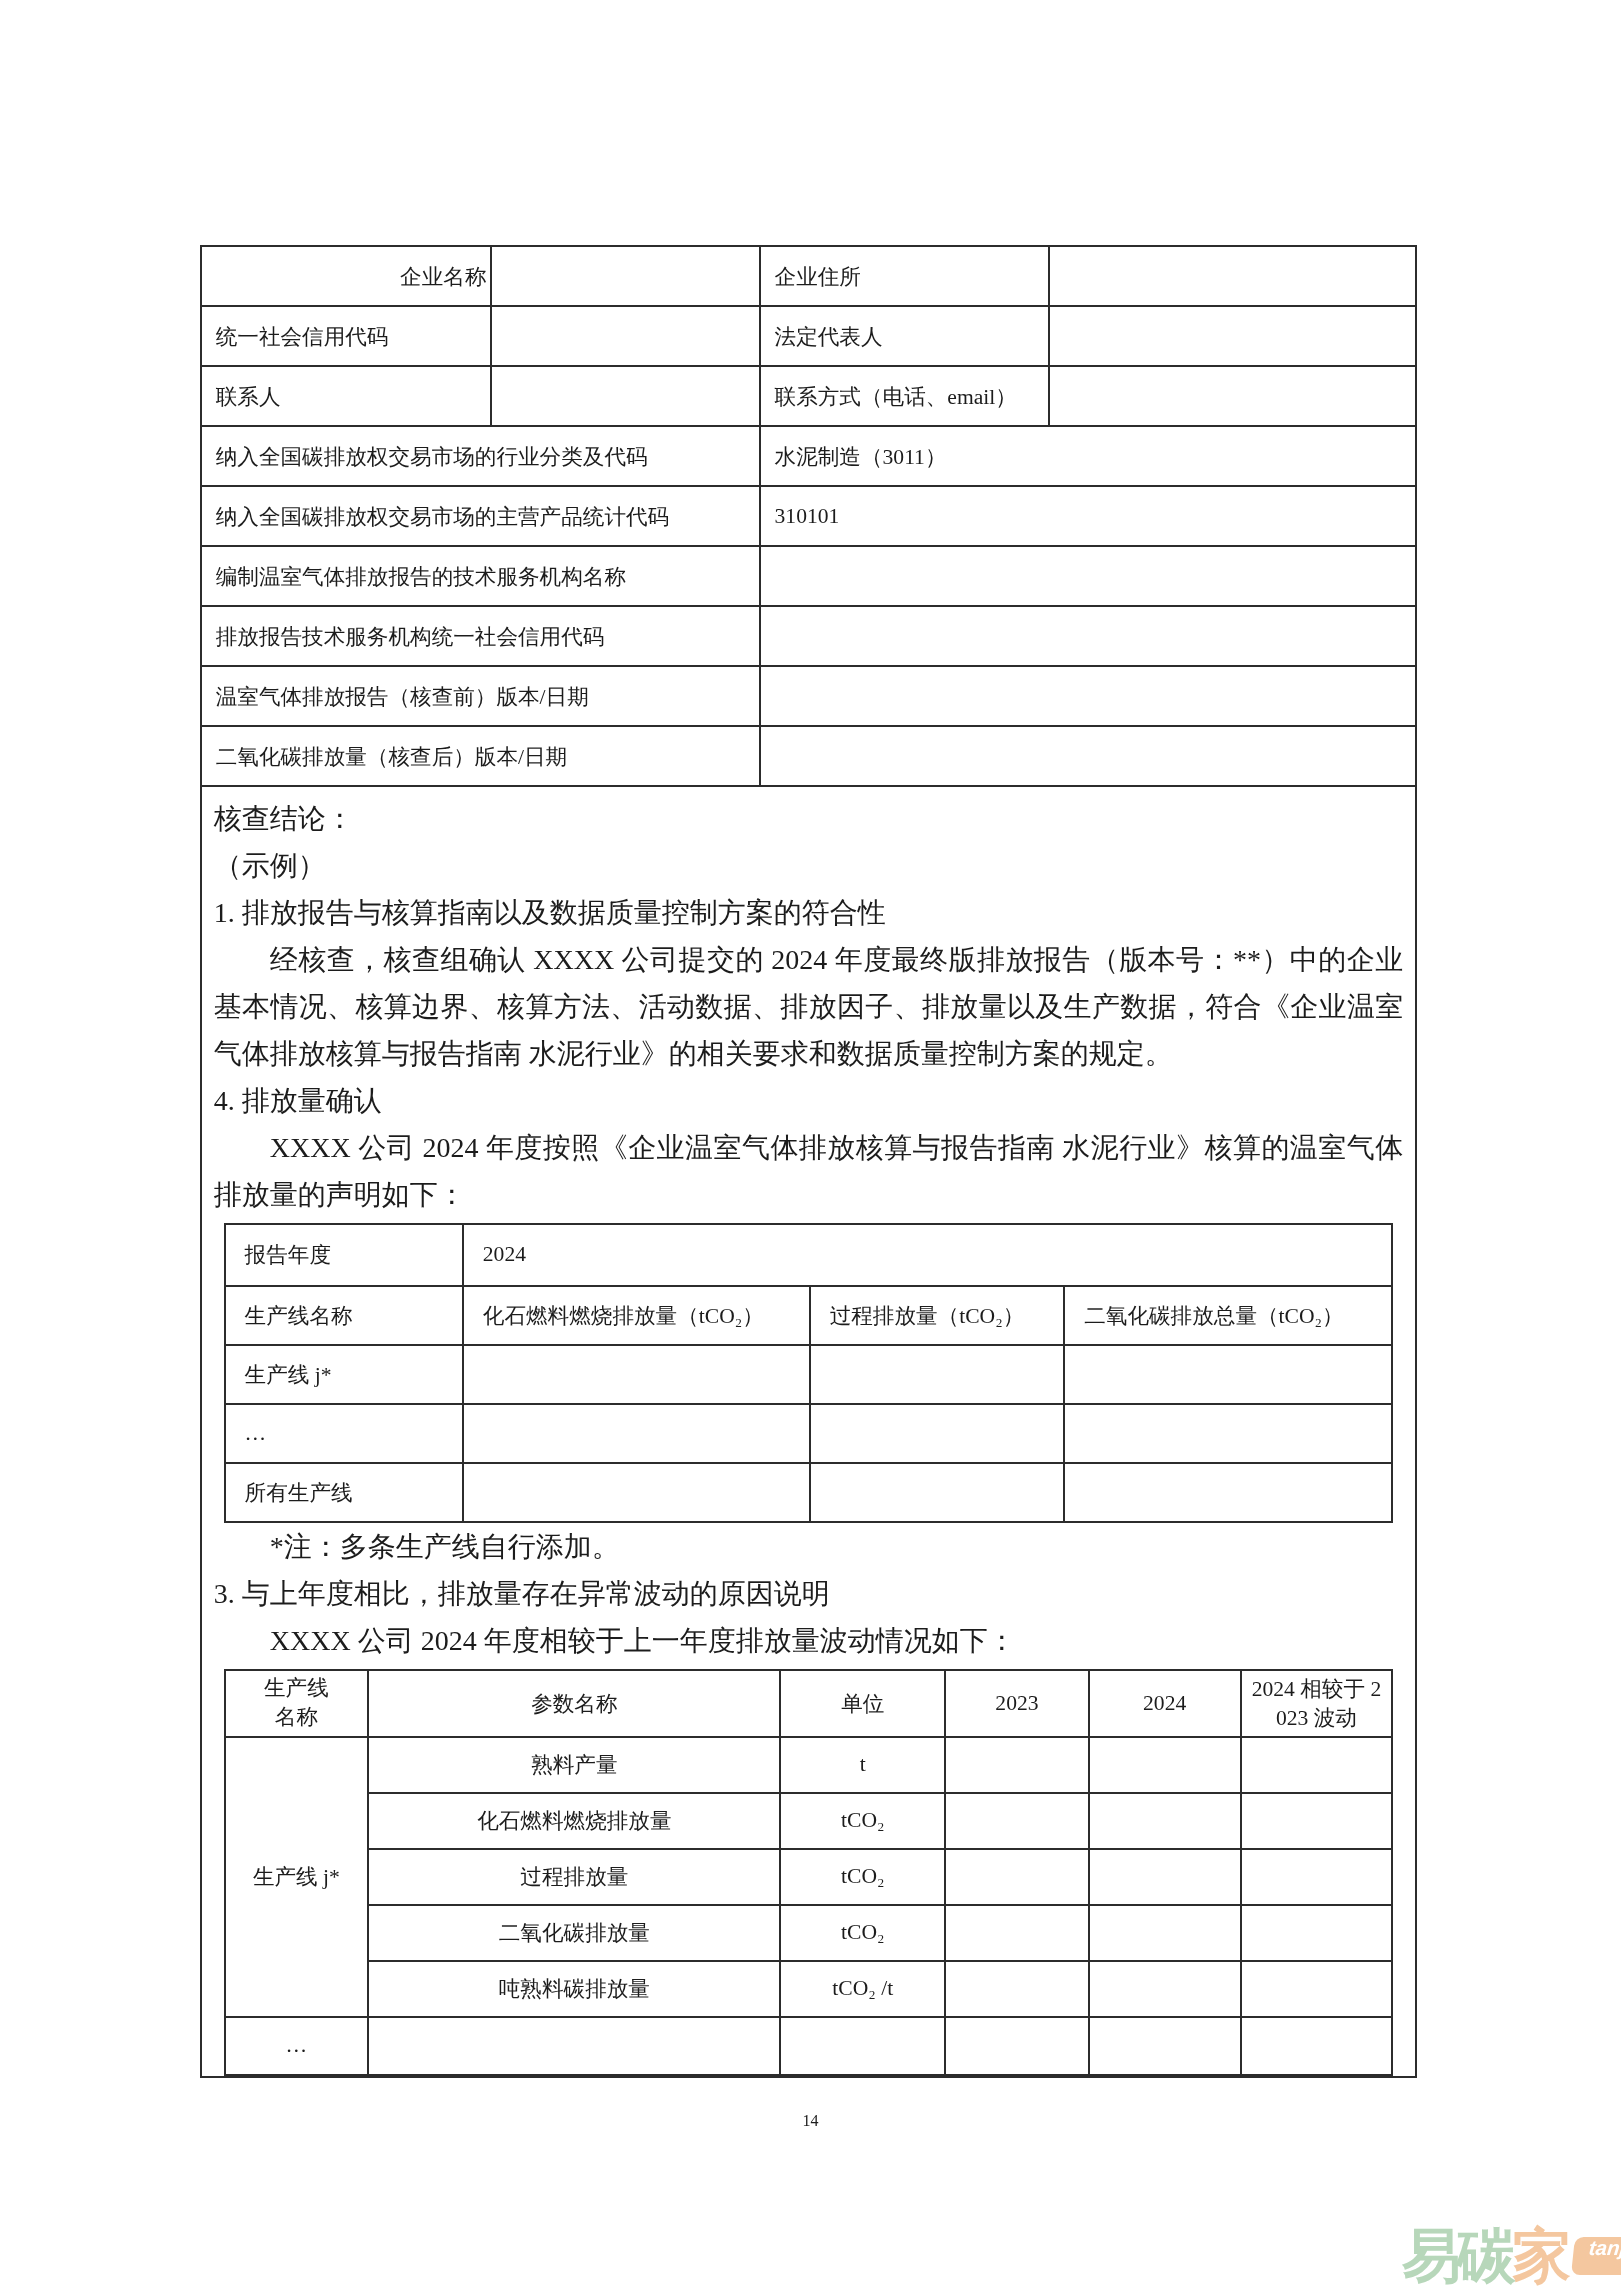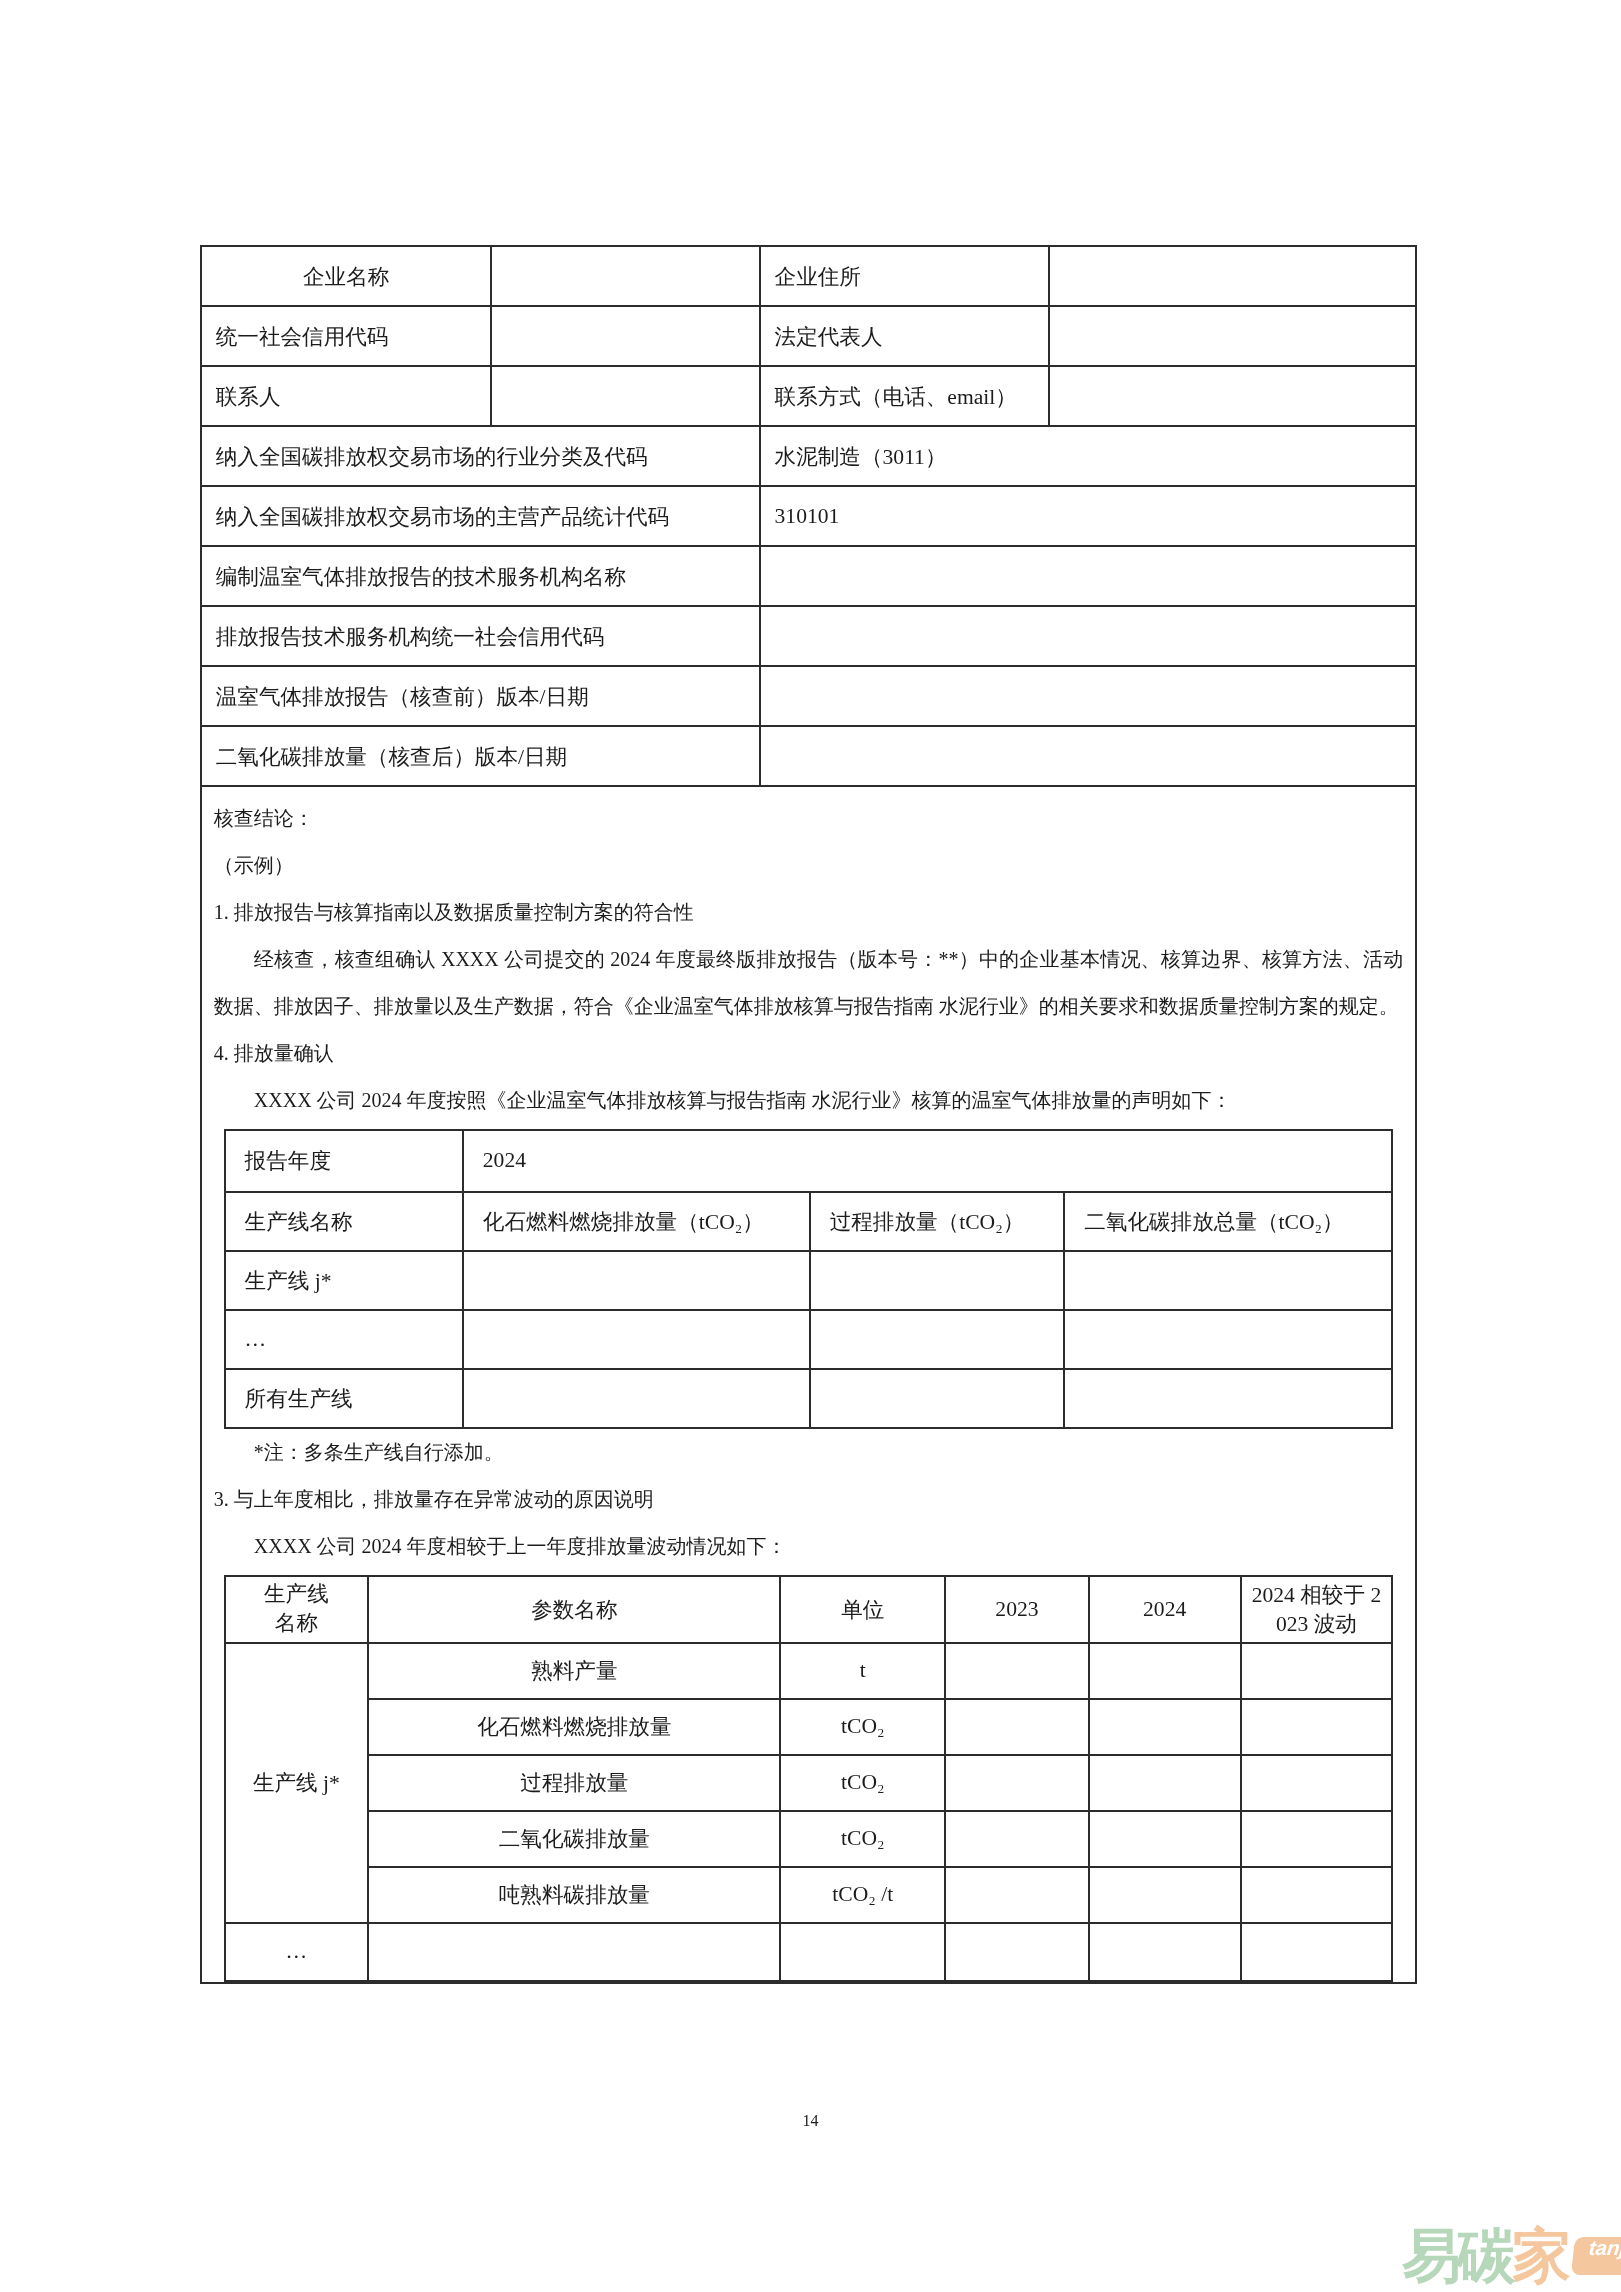--- a/index.html
+++ b/index.html
@@ -7,23 +7,23 @@
     width:1621px;height:2293px;background:#ffffff;position:relative;
     font-family:"Liberation Serif","DejaVu Serif",serif;color:#1c1c1c;
     overflow:hidden;
   }
   .doc{position:absolute;left:200px;top:245px;width:1217px;}
   table{border-collapse:collapse;table-layout:fixed;width:100%;}
   td{border:2px solid #2c2c2c;font-size:21.6px;vertical-align:middle;
      box-sizing:border-box;padding:2px 13.7px;word-break:break-all;}
   table.main{border:2.9px solid #2c2c2c;}
   table.main > tbody > tr > td{height:60px;}
-  td.center{text-align:center;padding:2px 3.9px;}
+  td.center{text-align:right;padding:2px 3.9px;}
   td.conclusion{height:1237px;vertical-align:top;padding:7.8px 11.8px 0 11.8px;}
-  .cl{margin:0;line-height:47px;font-size:20px;text-align:justify;}
+  .cl{margin:0;line-height:47px;font-size:28px;text-align:justify;}
   .ind{text-indent:2em;}
   table.inner{width:calc(100% - 19.6px);margin:4.9px 7.8px 0 9.8px;}
   table.tbl2 td{height:59px;padding-left:19px;}
   table.tbl2 tr.yr td{height:62px;}
   table.tbl3 td{height:56px;text-align:center;padding:2px 5.9px;}
   table.tbl3 tr.hdr td{height:67px;}
   table.tbl3 tr.last td{height:58px;}
   .w3{display:inline-block;width:3.2em;line-height:29px;}
   .footer{position:absolute;top:2112px;left:0;width:100%;text-align:center;
           font-size:16px;}

